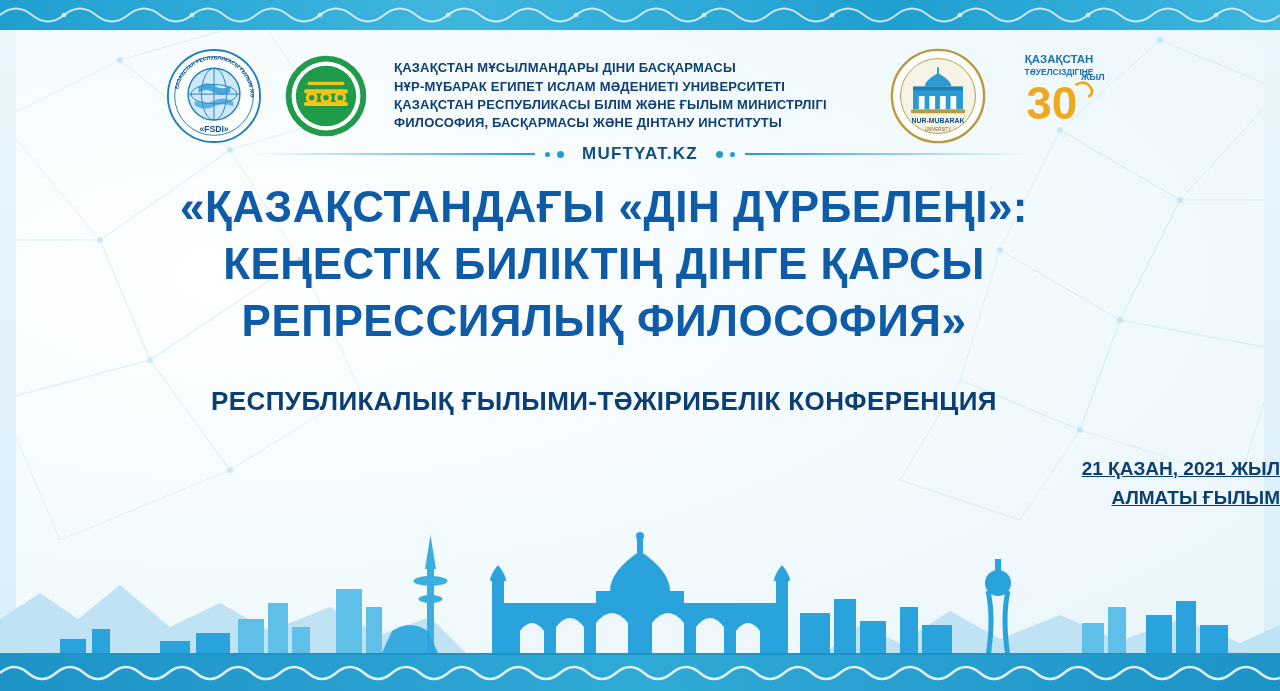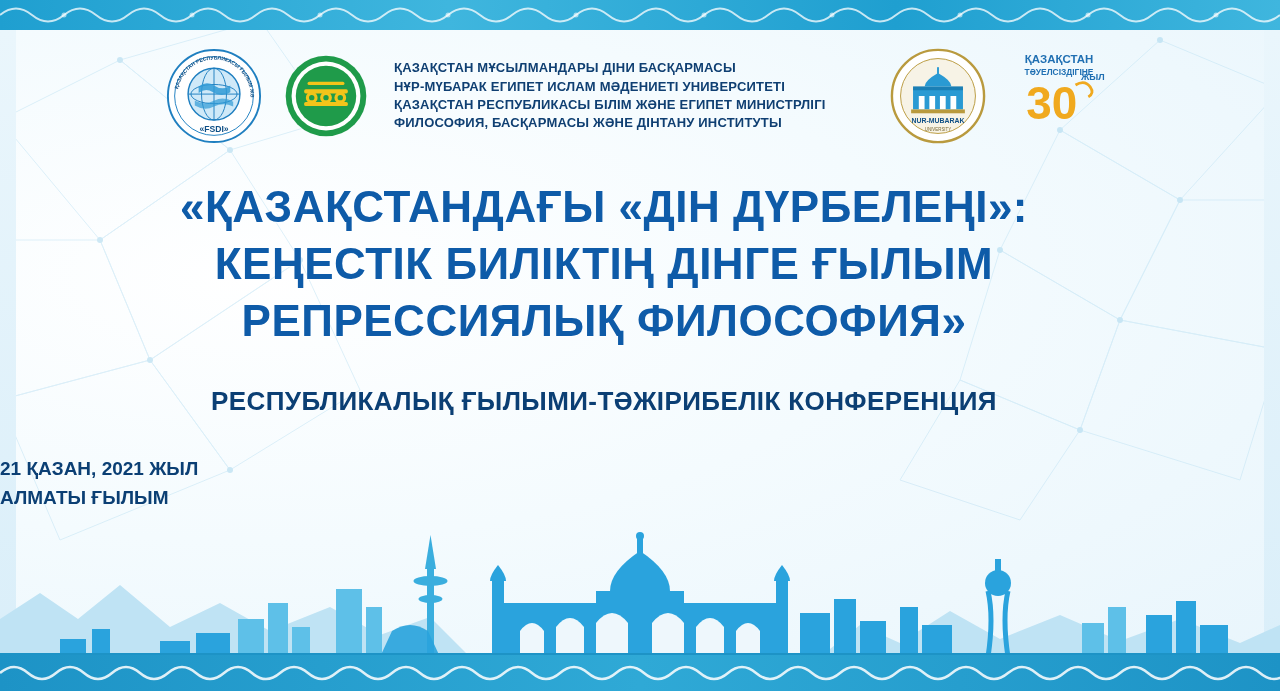--- a/index.html
+++ b/index.html
@@ -84,22 +84,22 @@
   .subtitle {
     margin-top:36px;
     color:#0b3f74;
     font-weight:bold;
     font-size:26px;
     letter-spacing:.4px;
   }
 
   
   .date-block {
-    position:absolute; top:455px; left:0; width:1280px; text-align:left; z-index:5;
-    color:#0b3f74; font-weight:bold; font-size:19px; line-height:1.5;
+    position:absolute; top:455px; left:0; width:1280px; text-align:right; z-index:5;
+    color:#0b3f74; font-weight:bold; font-size:19px; line-height:1.5;text-decoration:underline;
   }
 
   
   .skyline { position:absolute; left:0; bottom:34px; width:1280px; height:150px; z-index:2; }
 
   
   .bottom-band {
     position:absolute; left:0; bottom:0; width:1280px; height:36px;
     background:linear-gradient(90deg,#1d93c6,#2fa9d6 50%,#1d93c6);
     z-index:4;
@@ -198,21 +198,21 @@
         <rect x="28" y="33" width="44" height="4" rx="2"></rect>
       </g>
       <circle cx="33" cy="52" r="3.2" fill="#1f9b4a"></circle>
       <circle cx="50" cy="52" r="3.2" fill="#1f9b4a"></circle>
       <circle cx="67" cy="52" r="3.2" fill="#1f9b4a"></circle>
     </svg>
 
     <div class="org-lines">
       <div>ҚАЗАҚСТАН МҰСЫЛМАНДАРЫ ДІНИ БАСҚАРМАСЫ</div>
       <div>НҰР-МҮБАРАК ЕГИПЕТ ИСЛАМ МӘДЕНИЕТІ УНИВЕРСИТЕТІ</div>
-      <div>ҚАЗАҚСТАН РЕСПУБЛИКАСЫ БІЛІМ ЖӘНЕ ЕГИПЕТ МИНИСТРЛІГІ</div>
+      <div>ҚАЗАҚСТАН РЕСПУБЛИКАСЫ БІЛІМ ЖӘНЕ ҒЫЛЫМ МИНИСТРЛІГІ</div>
       <div>ФИЛОСОФИЯ, БАСҚАРМАСЫ ЖӘНЕ ДІНТАНУ ИНСТИТУТЫ</div>
     </div>
 
     <svg class="logo logo-nm" viewBox="0 0 100 100">
       <circle cx="50" cy="50" r="48" fill="#ffffff" stroke="#b99a3e" stroke-width="2.5"></circle>
       <circle cx="50" cy="50" r="39" fill="#f7f3e6" stroke="#b99a3e" stroke-width="1"></circle>
       <rect x="24" y="42" width="52" height="22" fill="#2a9ad3"></rect>
       <rect x="24" y="40" width="52" height="4" fill="#1b7fb5"></rect>
       <path d="M50,26 q14,8 14,14 l-28,0 q0,-6 14,-14 z" fill="#2a9ad3"></path>
       <rect x="49" y="20" width="2" height="7" fill="#2a9ad3"></rect>
@@ -229,24 +229,37 @@
 
     <svg class="logo logo-30" viewBox="0 0 120 100">
       <text x="60" y="14" font-size="12.5" font-weight="bold" fill="#1f6fb2" font-family="Liberation Sans, sans-serif" text-anchor="middle">ҚАЗАҚСТАН</text>
       <text x="60" y="27" font-size="9.2" font-weight="bold" fill="#1f6fb2" font-family="Liberation Sans, sans-serif" text-anchor="middle">ТӘУЕЛСІЗДІГІНЕ</text>
       <text x="52" y="75" font-size="50" font-weight="bold" fill="#f0a91e" font-family="Liberation Sans, sans-serif" text-anchor="middle">30</text>
       <path d="M78,38 q10,-6 16,2 q5,7 -2,11" fill="none" stroke="#f0a91e" stroke-width="3"></path>
       <text x="97" y="33" font-size="10" font-weight="bold" fill="#1f6fb2" font-family="Liberation Sans, sans-serif" text-anchor="middle">ЖЫЛ</text>
     </svg>
   </div>
 
+  <div class="divider">
+    <div class="rule"></div>
+    <div class="dots">
+      <span class="dot sm"></span>
+      <span class="dot"></span>
+    </div>
+    <div class="muftyat">MUFTYAT.KZ</div>
+    <div class="dots">
+      <span class="dot"></span>
+      <span class="dot sm"></span>
+    </div>
+    <div class="rule right"></div>
+  </div>
 
   <div class="title-wrap">
     <div class="title-line">«ҚАЗАҚСТАНДАҒЫ «ДІН ДҮРБЕЛЕҢІ»:</div>
-    <div class="title-line">КЕҢЕСТІК БИЛІКТІҢ ДІНГЕ ҒЫЛЫМ</div>
+    <div class="title-line">КЕҢЕСТІК БИЛІКТІҢ ДІНГЕ ҚАРСЫ</div>
     <div class="title-line">РЕПРЕССИЯЛЫҚ ФИЛОСОФИЯ»</div>
     <div class="subtitle">РЕСПУБЛИКАЛЫҚ ҒЫЛЫМИ-ТӘЖІРИБЕЛІК КОНФЕРЕНЦИЯ</div>
   </div>
 
   <div class="date-block">
     <div>21 ҚАЗАН, 2021 ЖЫЛ</div>
     <div>АЛМАТЫ ҒЫЛЫМ</div>
   </div>
 
   <svg class="skyline" viewBox="0 0 1280 150" preserveAspectRatio="none">

